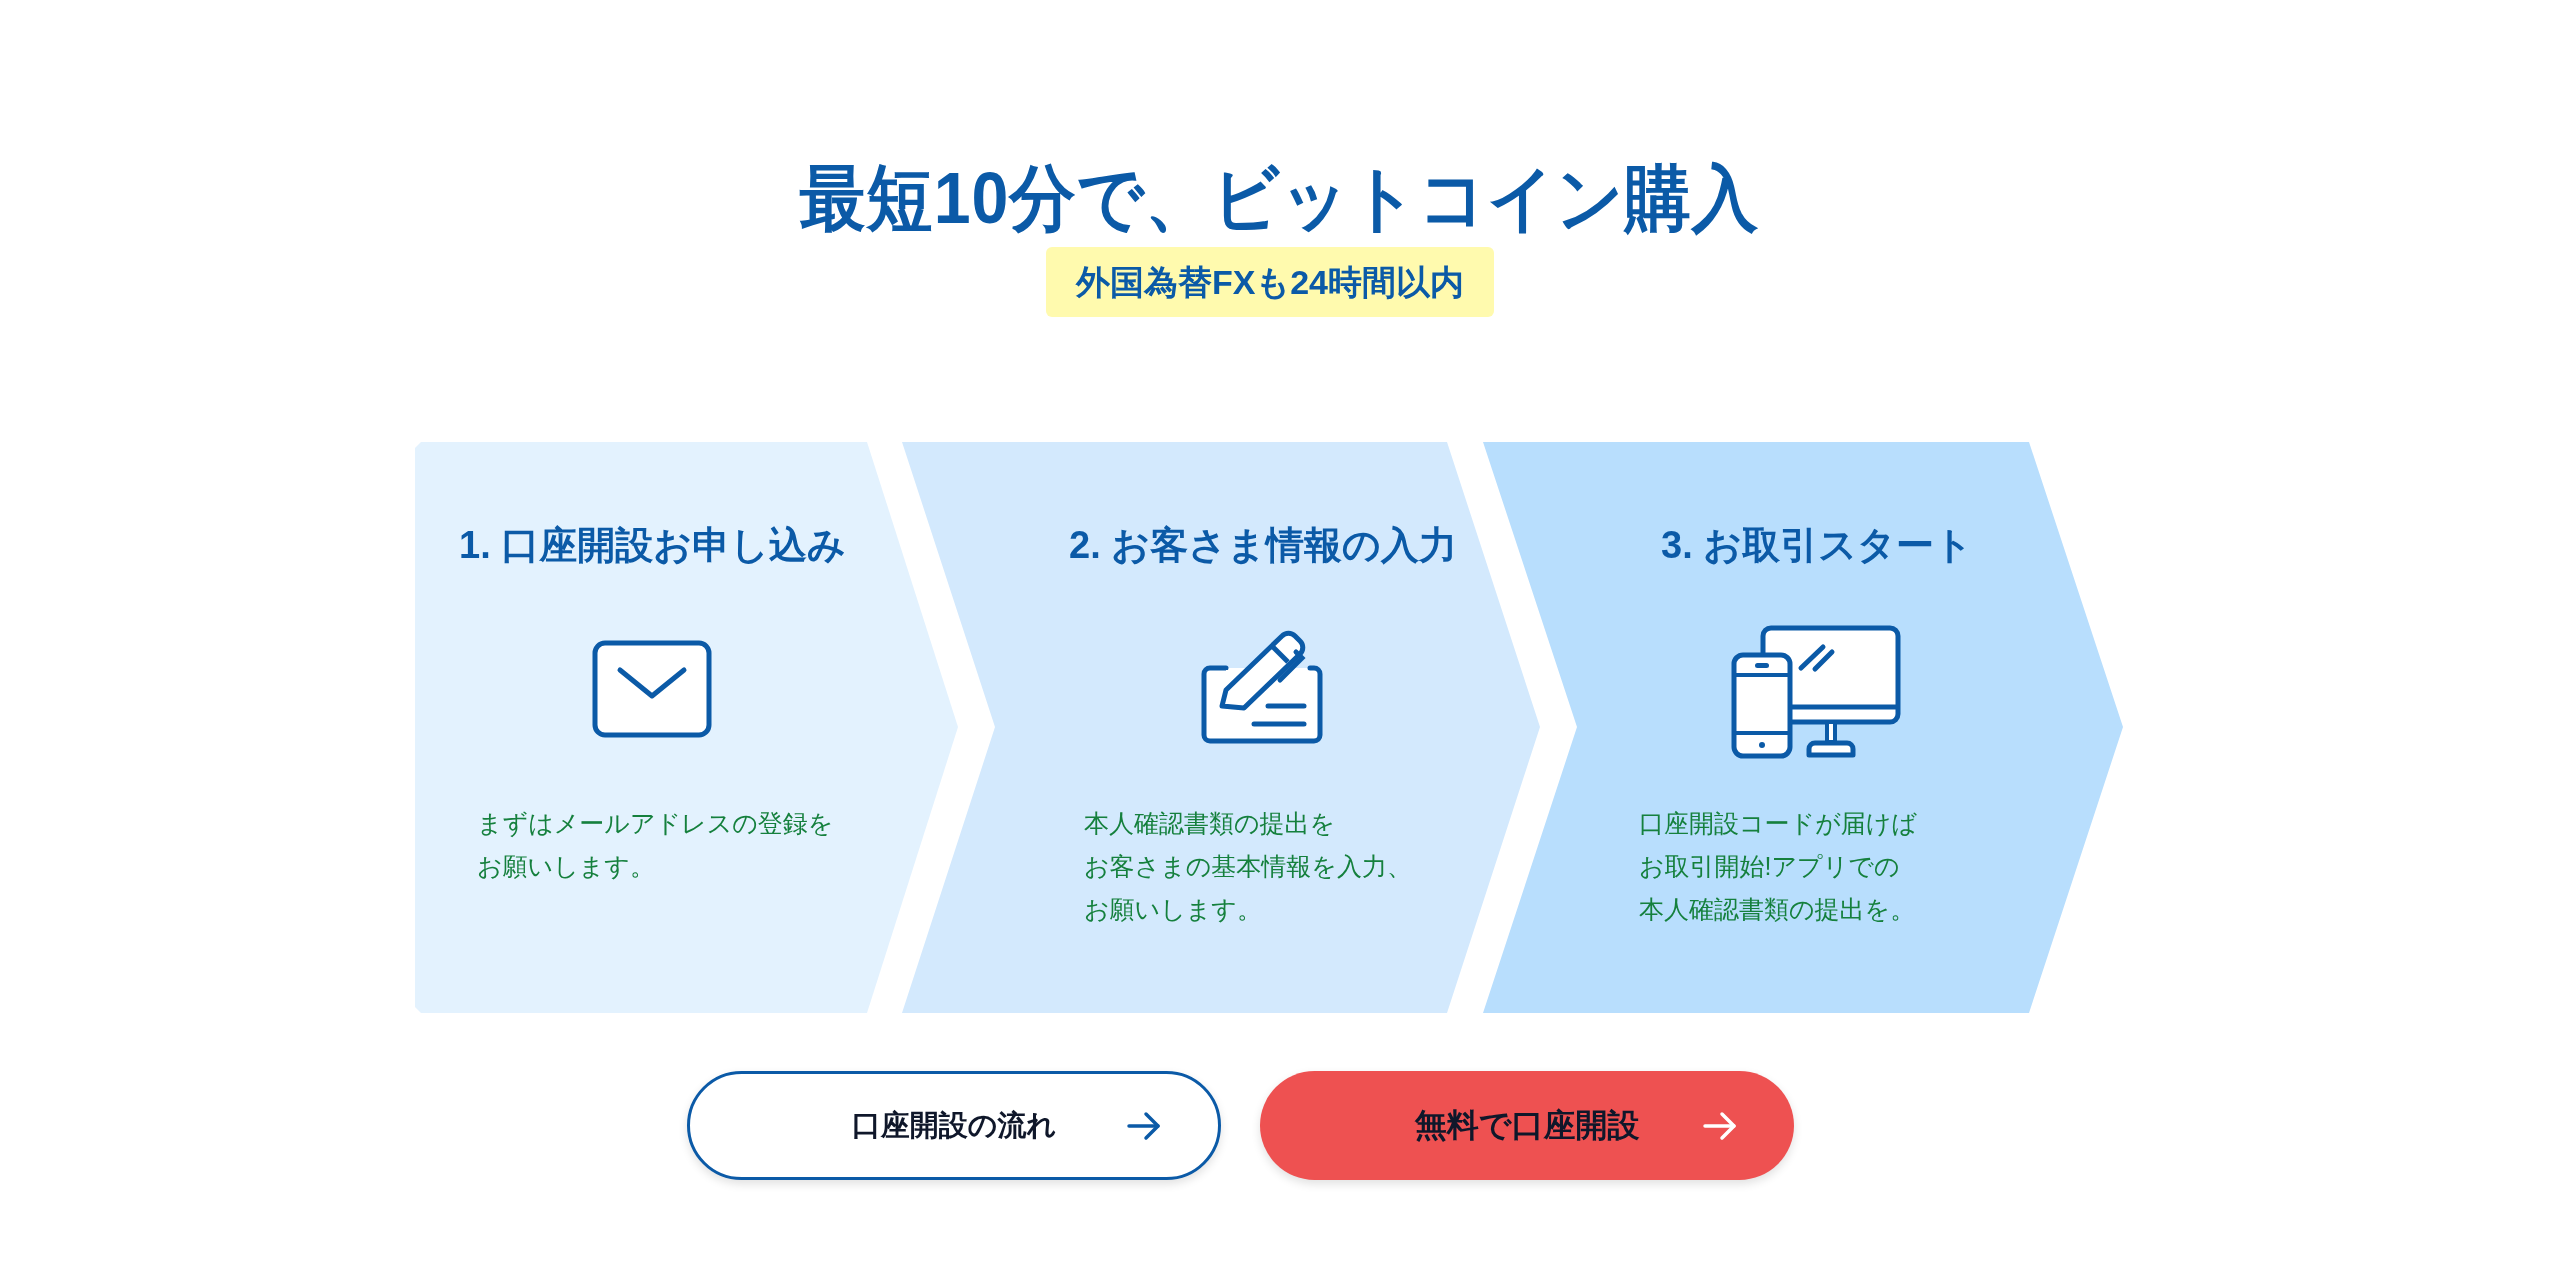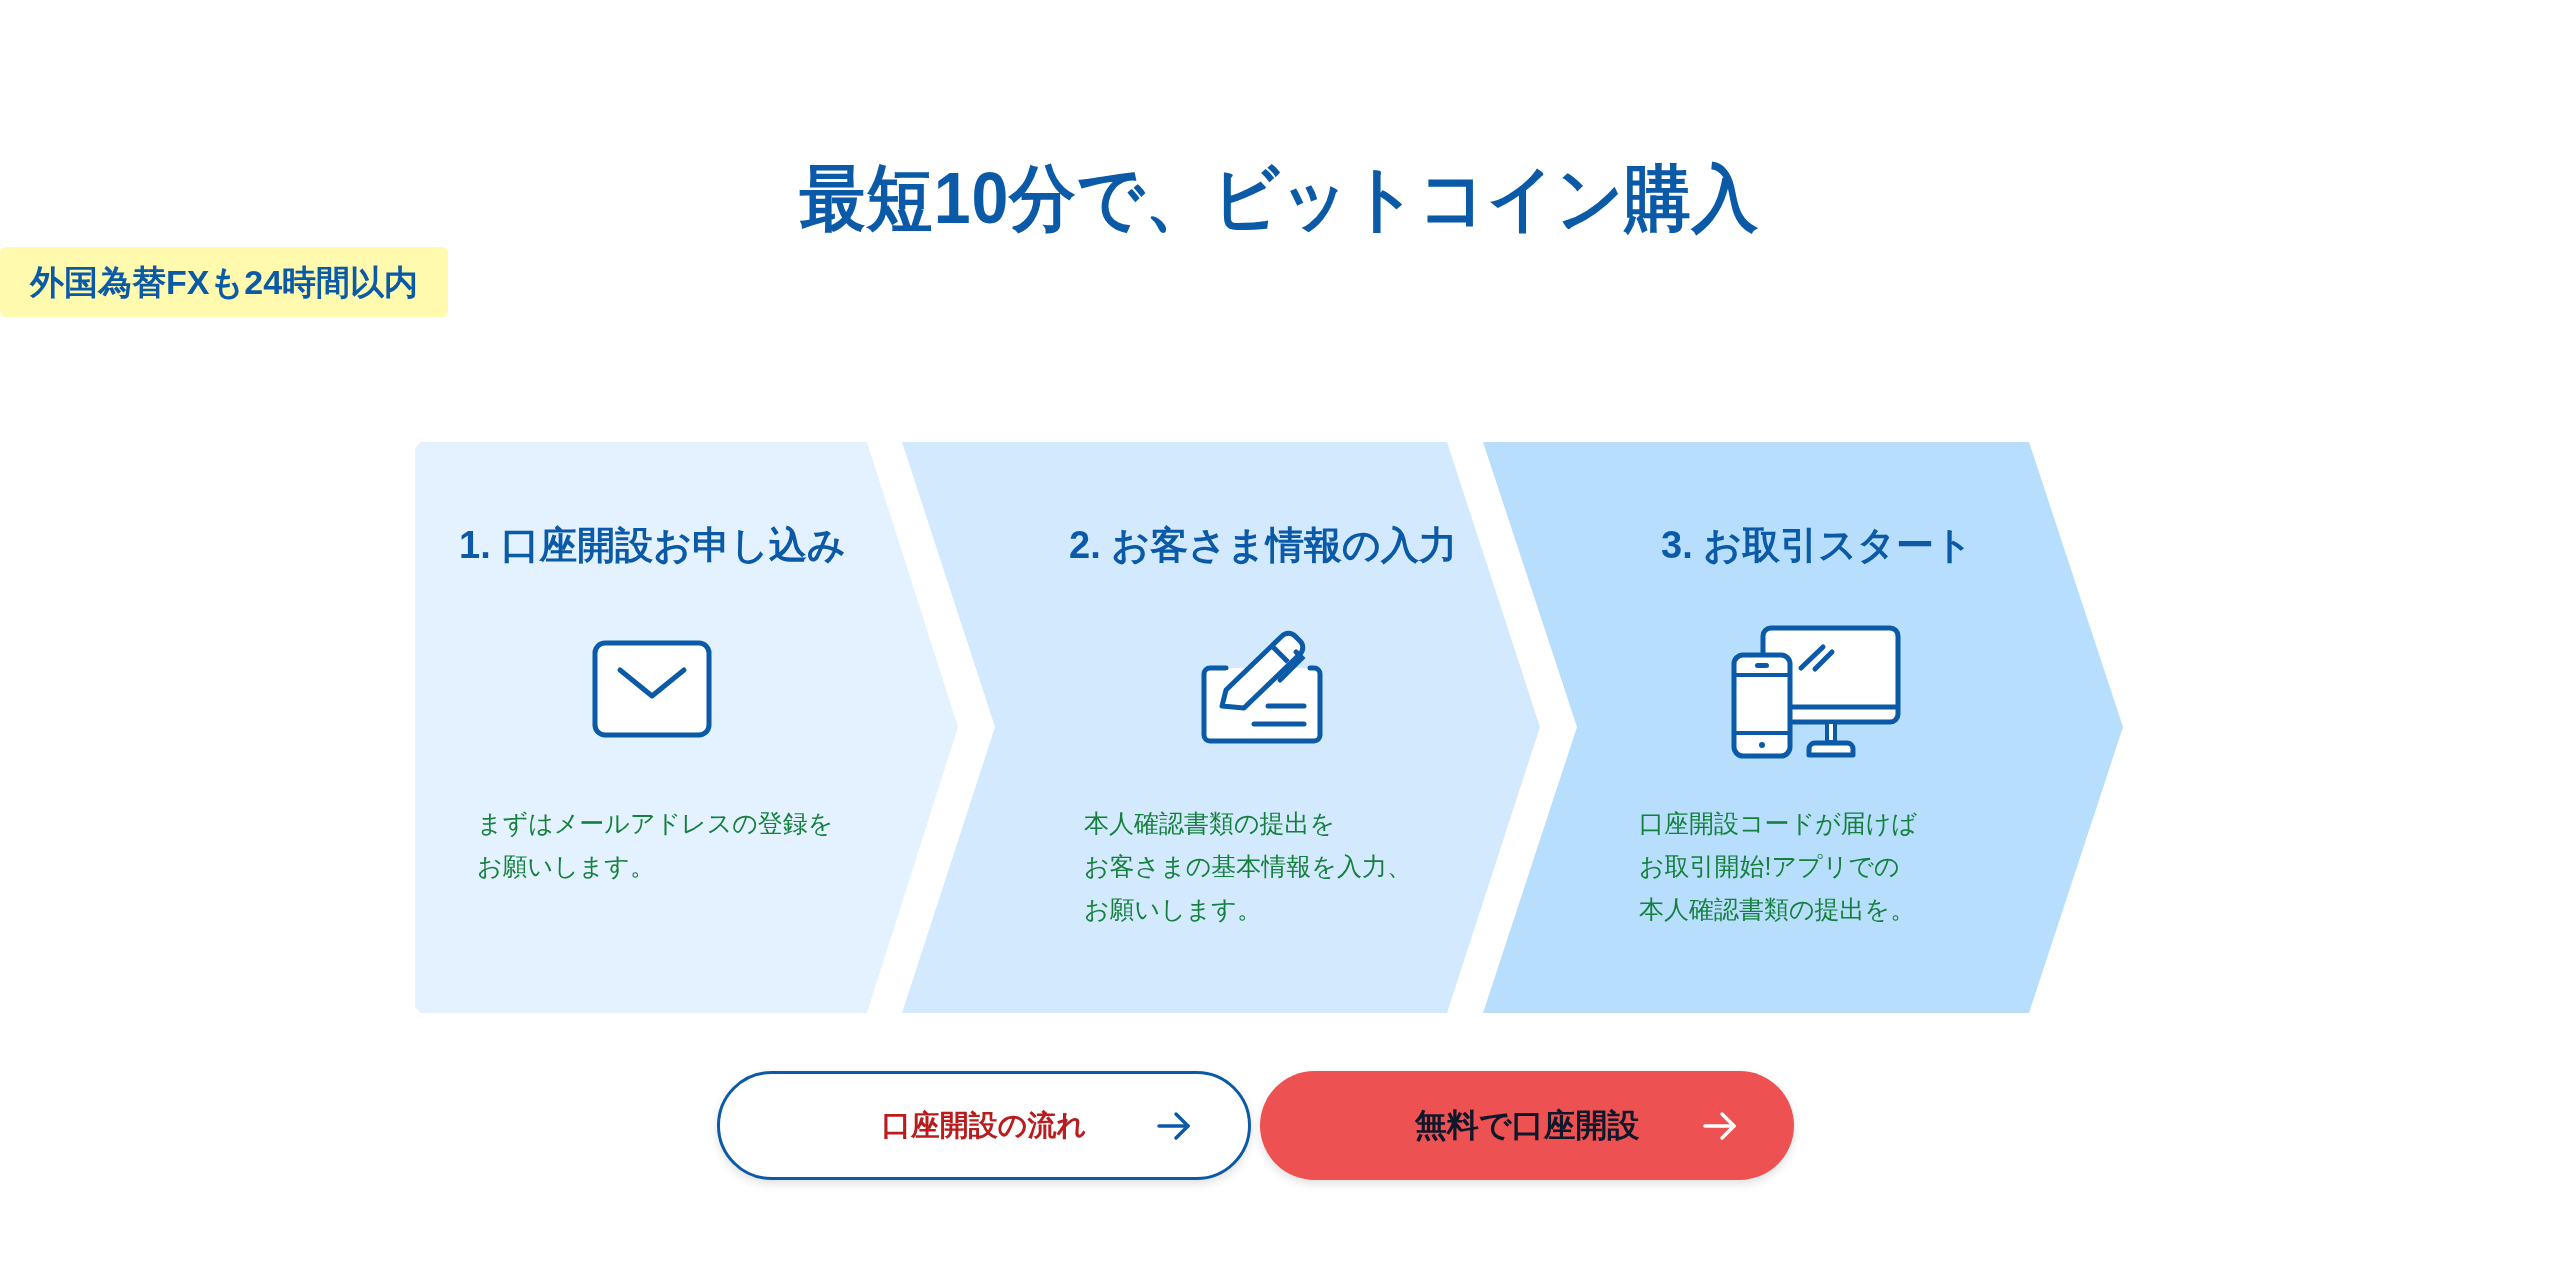--- a/index.html
+++ b/index.html
@@ -5,21 +5,21 @@
   html, body { margin: 0; padding: 0; }
   body {
     width: 2560px; height: 1266px; background: #ffffff; position: relative; overflow: hidden;
     font-family: "Liberation Sans", "DejaVu Sans", sans-serif; color: #0b5aa7;
   }
   .headline {
     position: absolute; left: 0; width: 2560px; top: 100px; text-align: center;
     font-size: 72px; font-weight: bold; color: #0b5aa7; line-height: 100px; letter-spacing: 1px;
     transform: scaleX(0.92); transform-origin: 1270px 50%;
   }
-  .badge-wrap { position: absolute; left: 0; width: 2540px; top: 247px; text-align: left; }
+  .badge-wrap { position: absolute; left: 0; width: 2540px; top: 247px; text-align: center; }
   .badge {
     display: inline-block; height: 70px; line-height: 70px; padding: 0 30px; min-width: 395px;
     background: #fffaae; border-radius: 6px; font-size: 34px; font-weight: bold; color: #0b5aa7;
     box-sizing: border-box;
   }
   .steps { position: absolute; left: 0; top: 0; width: 2560px; height: 1266px; pointer-events: none; }
   .steps svg { position: absolute; left: 0; top: 0; }
   .step { position: absolute; top: 442px; height: 674px; pointer-events: auto; }
   .step-title {
     position: absolute; top: 78px; left: 0; right: 0; text-align: center;
@@ -29,21 +29,21 @@
   .step-desc {
     position: absolute; top: 360px; font-size: 25px; line-height: 43px; color: #15803d; white-space: nowrap;
   }
   .step-desc div { display: block; }
   .btn {
     position: absolute; top: 1071px; height: 109px; width: 534px; border-radius: 55px; box-sizing: border-box;
     display: flex; align-items: center; justify-content: center; cursor: pointer;
     font-weight: bold; font-size: 29px;
     box-shadow: 0 4px 10px rgba(0,0,0,0.12);
   }
-  .btn-outline { left: 717px; background: #ffffff; border: 3px solid #0b5aa7; color: #b91c1c; }
+  .btn-outline { left: 687px; background: #ffffff; border: 3px solid #0b5aa7; color: #0f172a; }
   .btn-primary { left: 1260px; background: #ee5151; color: #0f172a; font-size: 32px; }
   .btn-label { position: absolute; left: 0; right: 0; text-align: center; }
   .btn-arrow { position: absolute; right: 56px; top: 50%; transform: translateY(-50%); width: 36px; height: 30px; }
 </style>
 </head>
 <body>
 
 <h1 class="headline">最短10分で、ビットコイン購入</h1>
 
 <div class="badge-wrap">

